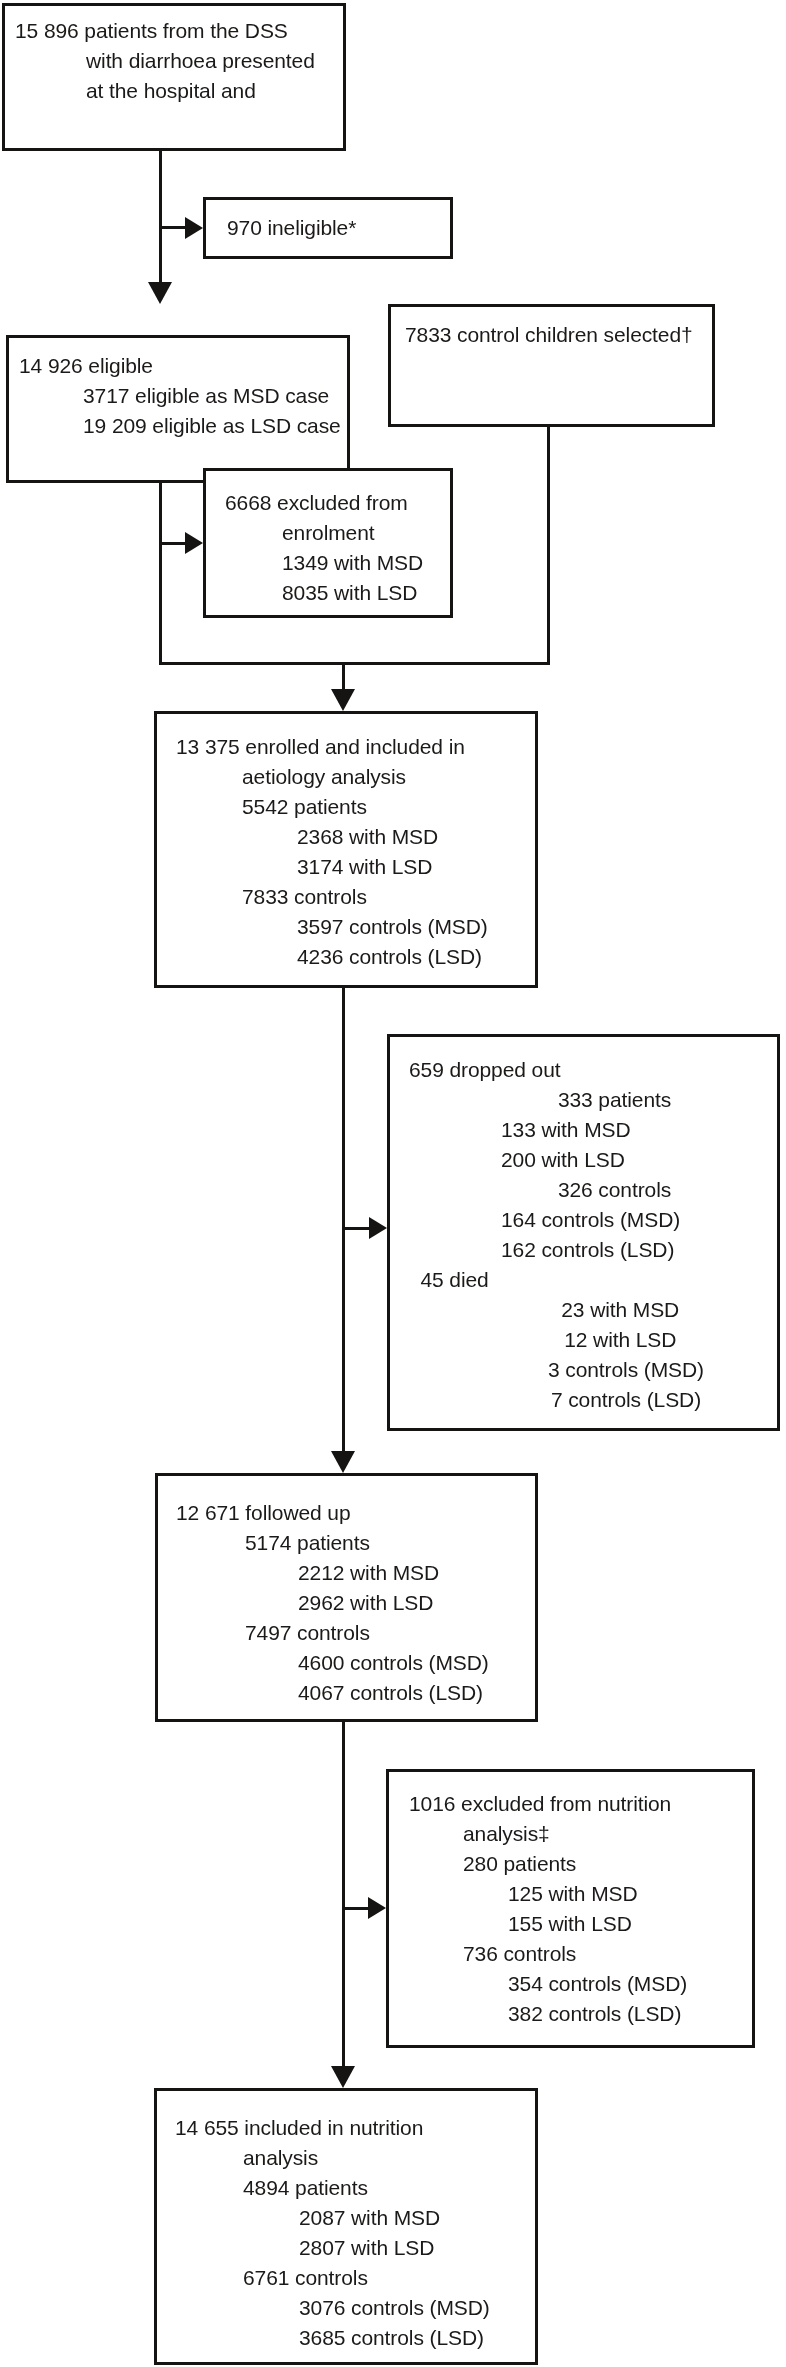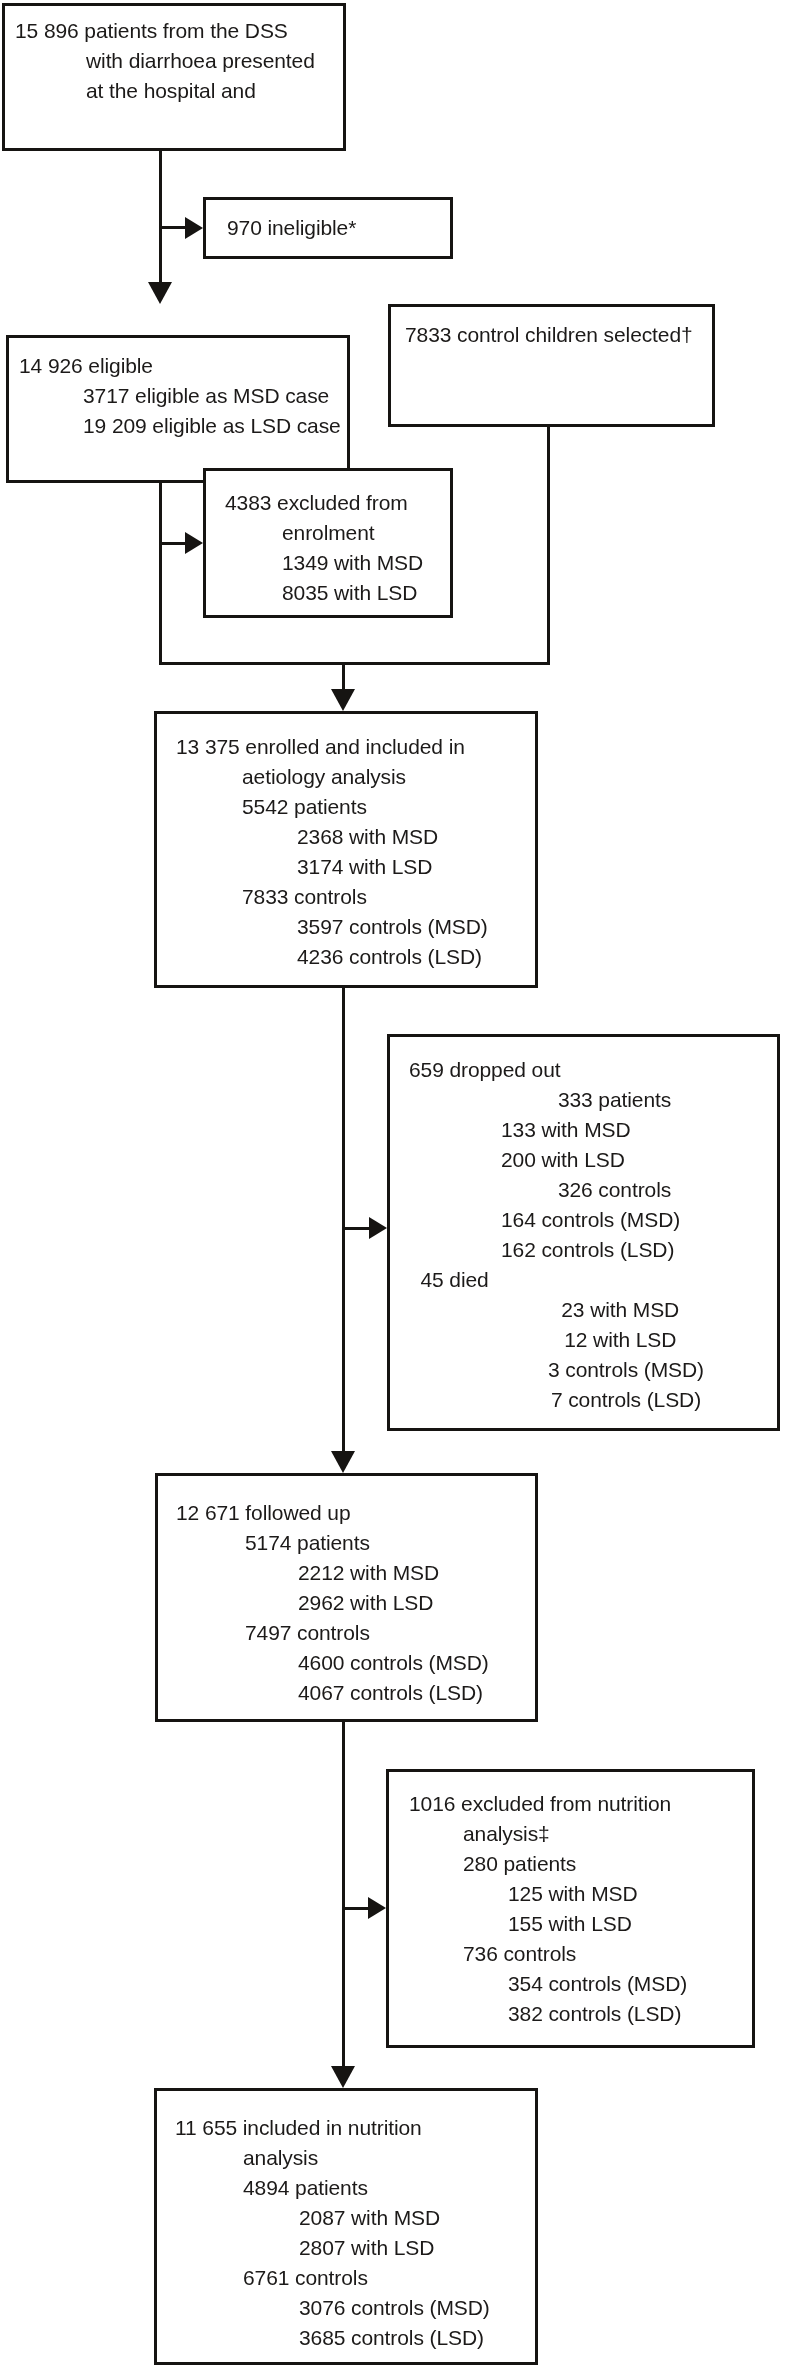--- a/index.html
+++ b/index.html
@@ -105,21 +105,21 @@
     </div>
   <div class="box b-eligible">
       <div class="ln lvl0">14 926 eligible</div>
       <div class="ln lvl1">3717 eligible as MSD case</div>
       <div class="ln lvl1">19 209 eligible as LSD case</div>
     </div>
   <div class="box b-controls-selected">
       <div class="ln lvl0">7833 control children selected†</div>
     </div>
   <div class="box b-excluded-enrolment">
-      <div class="ln lvl0">4383 excluded from</div>
+      <div class="ln lvl0">6668 excluded from</div>
       <div class="ln lvl1">enrolment</div>
       <div class="ln lvl1">1349 with MSD</div>
       <div class="ln lvl1">8035 with LSD</div>
     </div>
   <div class="box b-enrolled">
       <div class="ln lvl0">13 375 enrolled and included in</div>
       <div class="ln lvl1">aetiology analysis</div>
       <div class="ln lvl1">5542 patients</div>
       <div class="ln lvl2">2368 with MSD</div>
       <div class="ln lvl2">3174 with LSD</div>
@@ -154,21 +154,21 @@
       <div class="ln lvl0">1016 excluded from nutrition</div>
       <div class="ln lvl1">analysis‡</div>
       <div class="ln lvl1">280 patients</div>
       <div class="ln lvl2">125 with MSD</div>
       <div class="ln lvl2">155 with LSD</div>
       <div class="ln lvl1">736 controls</div>
       <div class="ln lvl2">354 controls (MSD)</div>
       <div class="ln lvl2">382 controls (LSD)</div>
     </div>
   <div class="box b-included-nutrition">
-      <div class="ln lvl0">11 655 included in nutrition</div>
+      <div class="ln lvl0">14 655 included in nutrition</div>
       <div class="ln lvl1">analysis</div>
       <div class="ln lvl1">4894 patients</div>
       <div class="ln lvl2">2087 with MSD</div>
       <div class="ln lvl2">2807 with LSD</div>
       <div class="ln lvl1">6761 controls</div>
       <div class="ln lvl2">3076 controls (MSD)</div>
       <div class="ln lvl2">3685 controls (LSD)</div>
     </div>
 
 </div>

